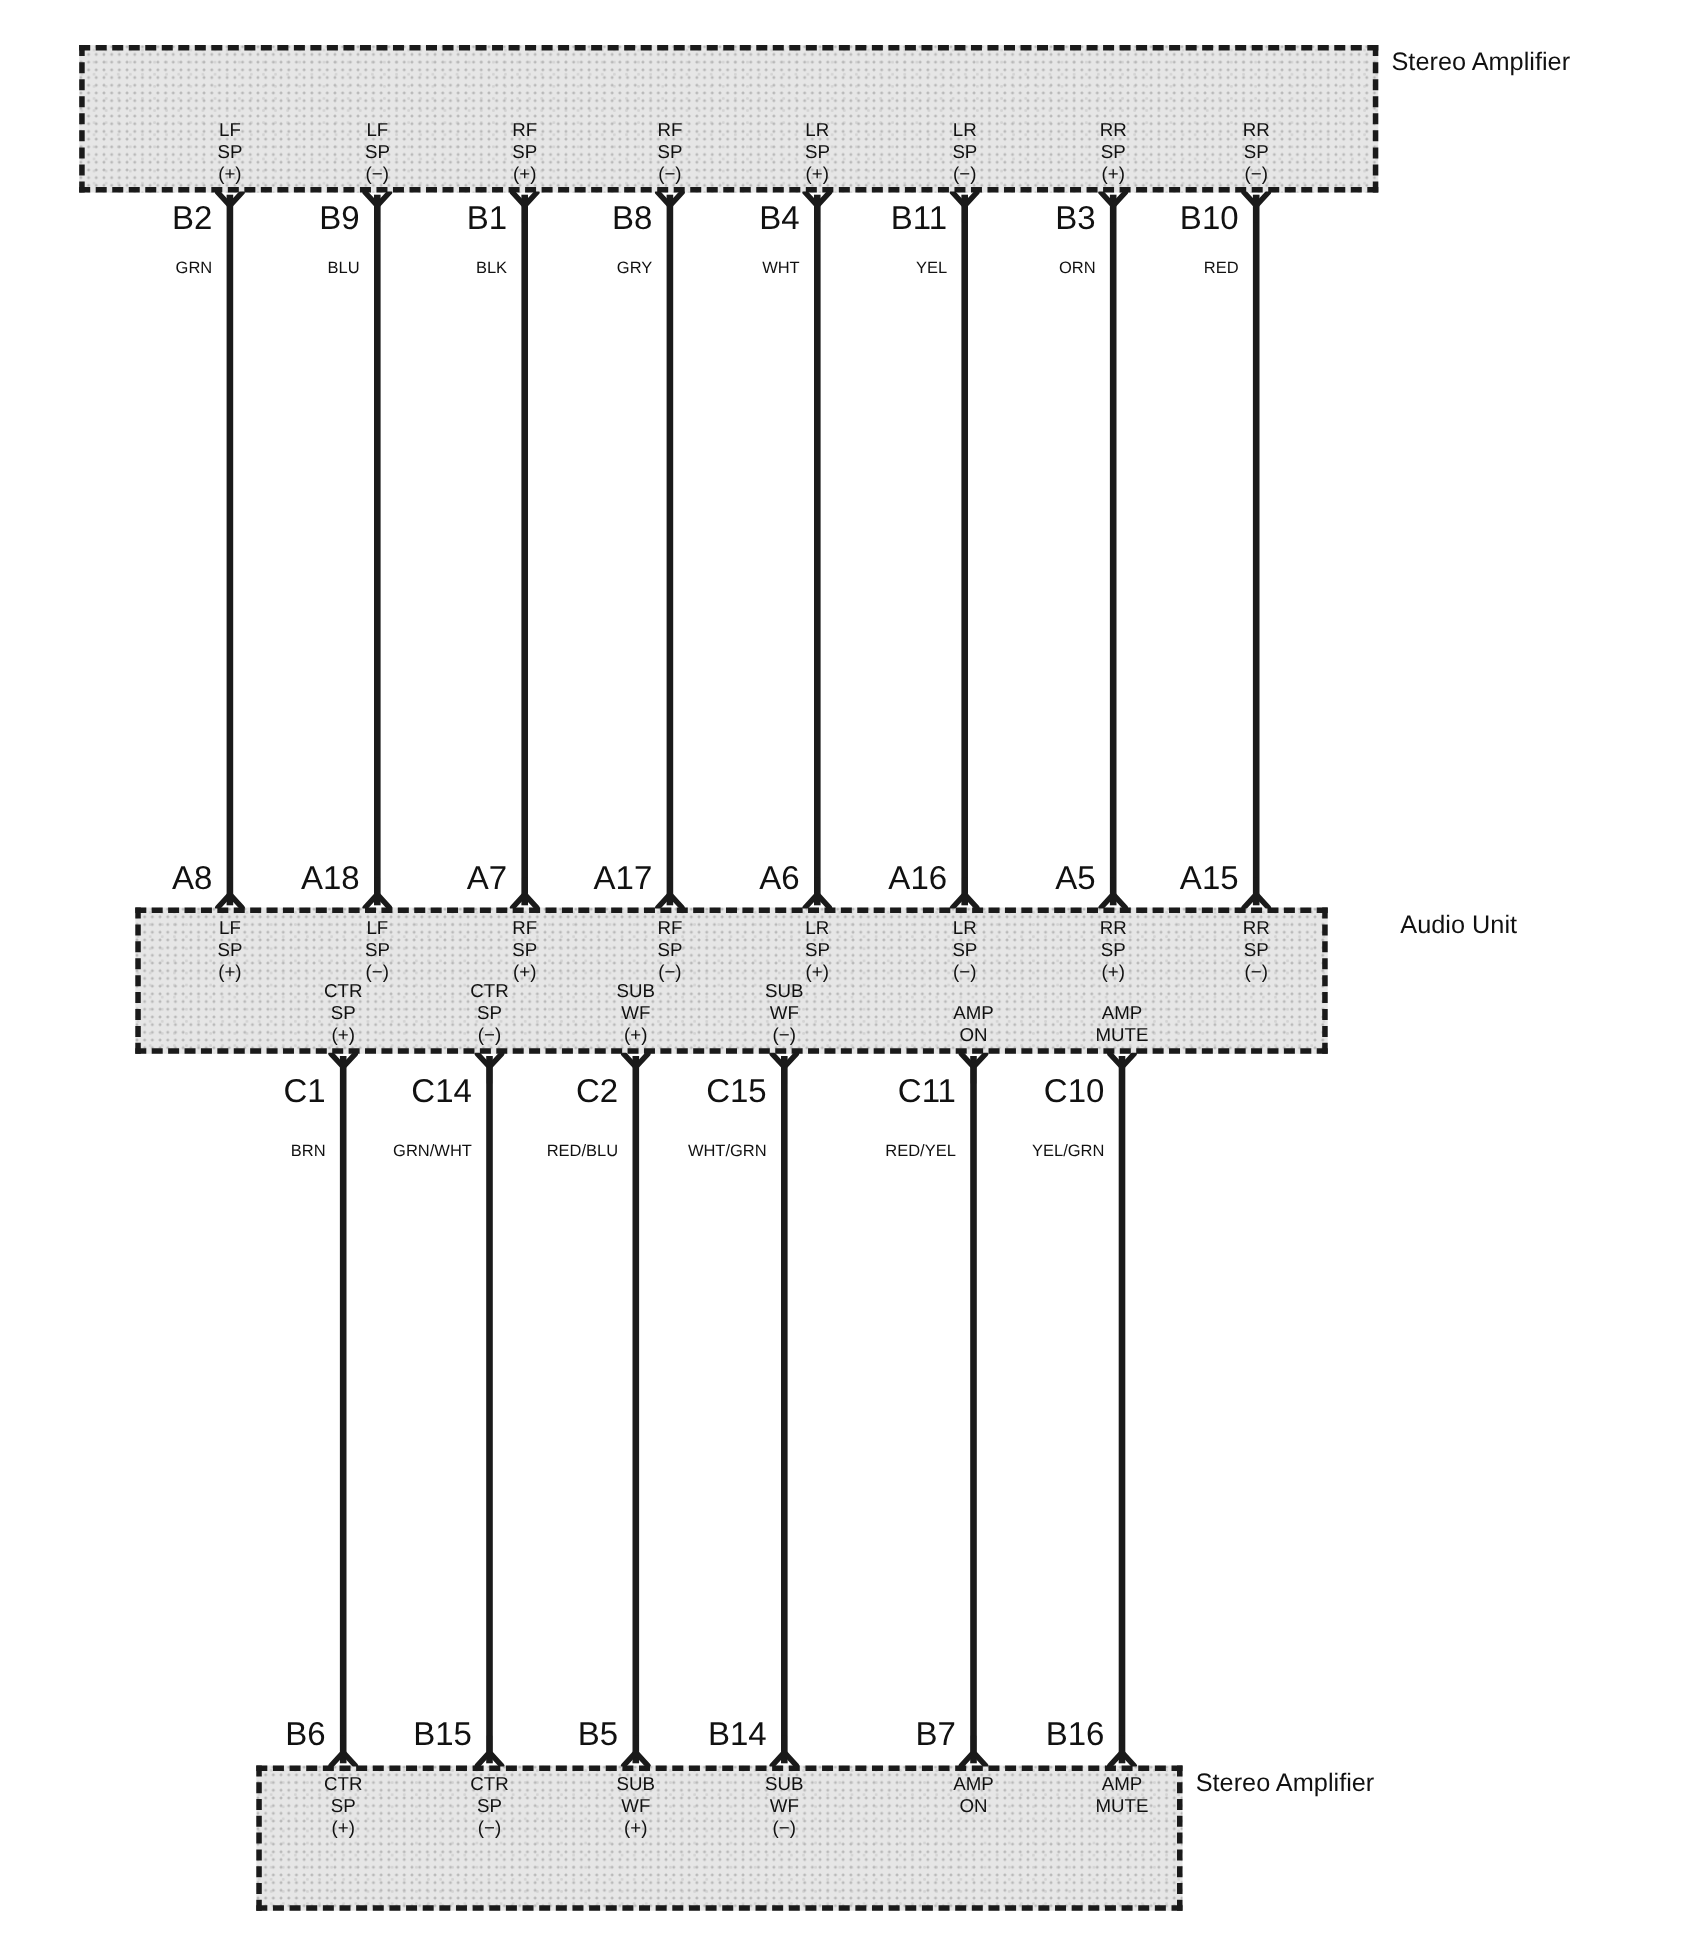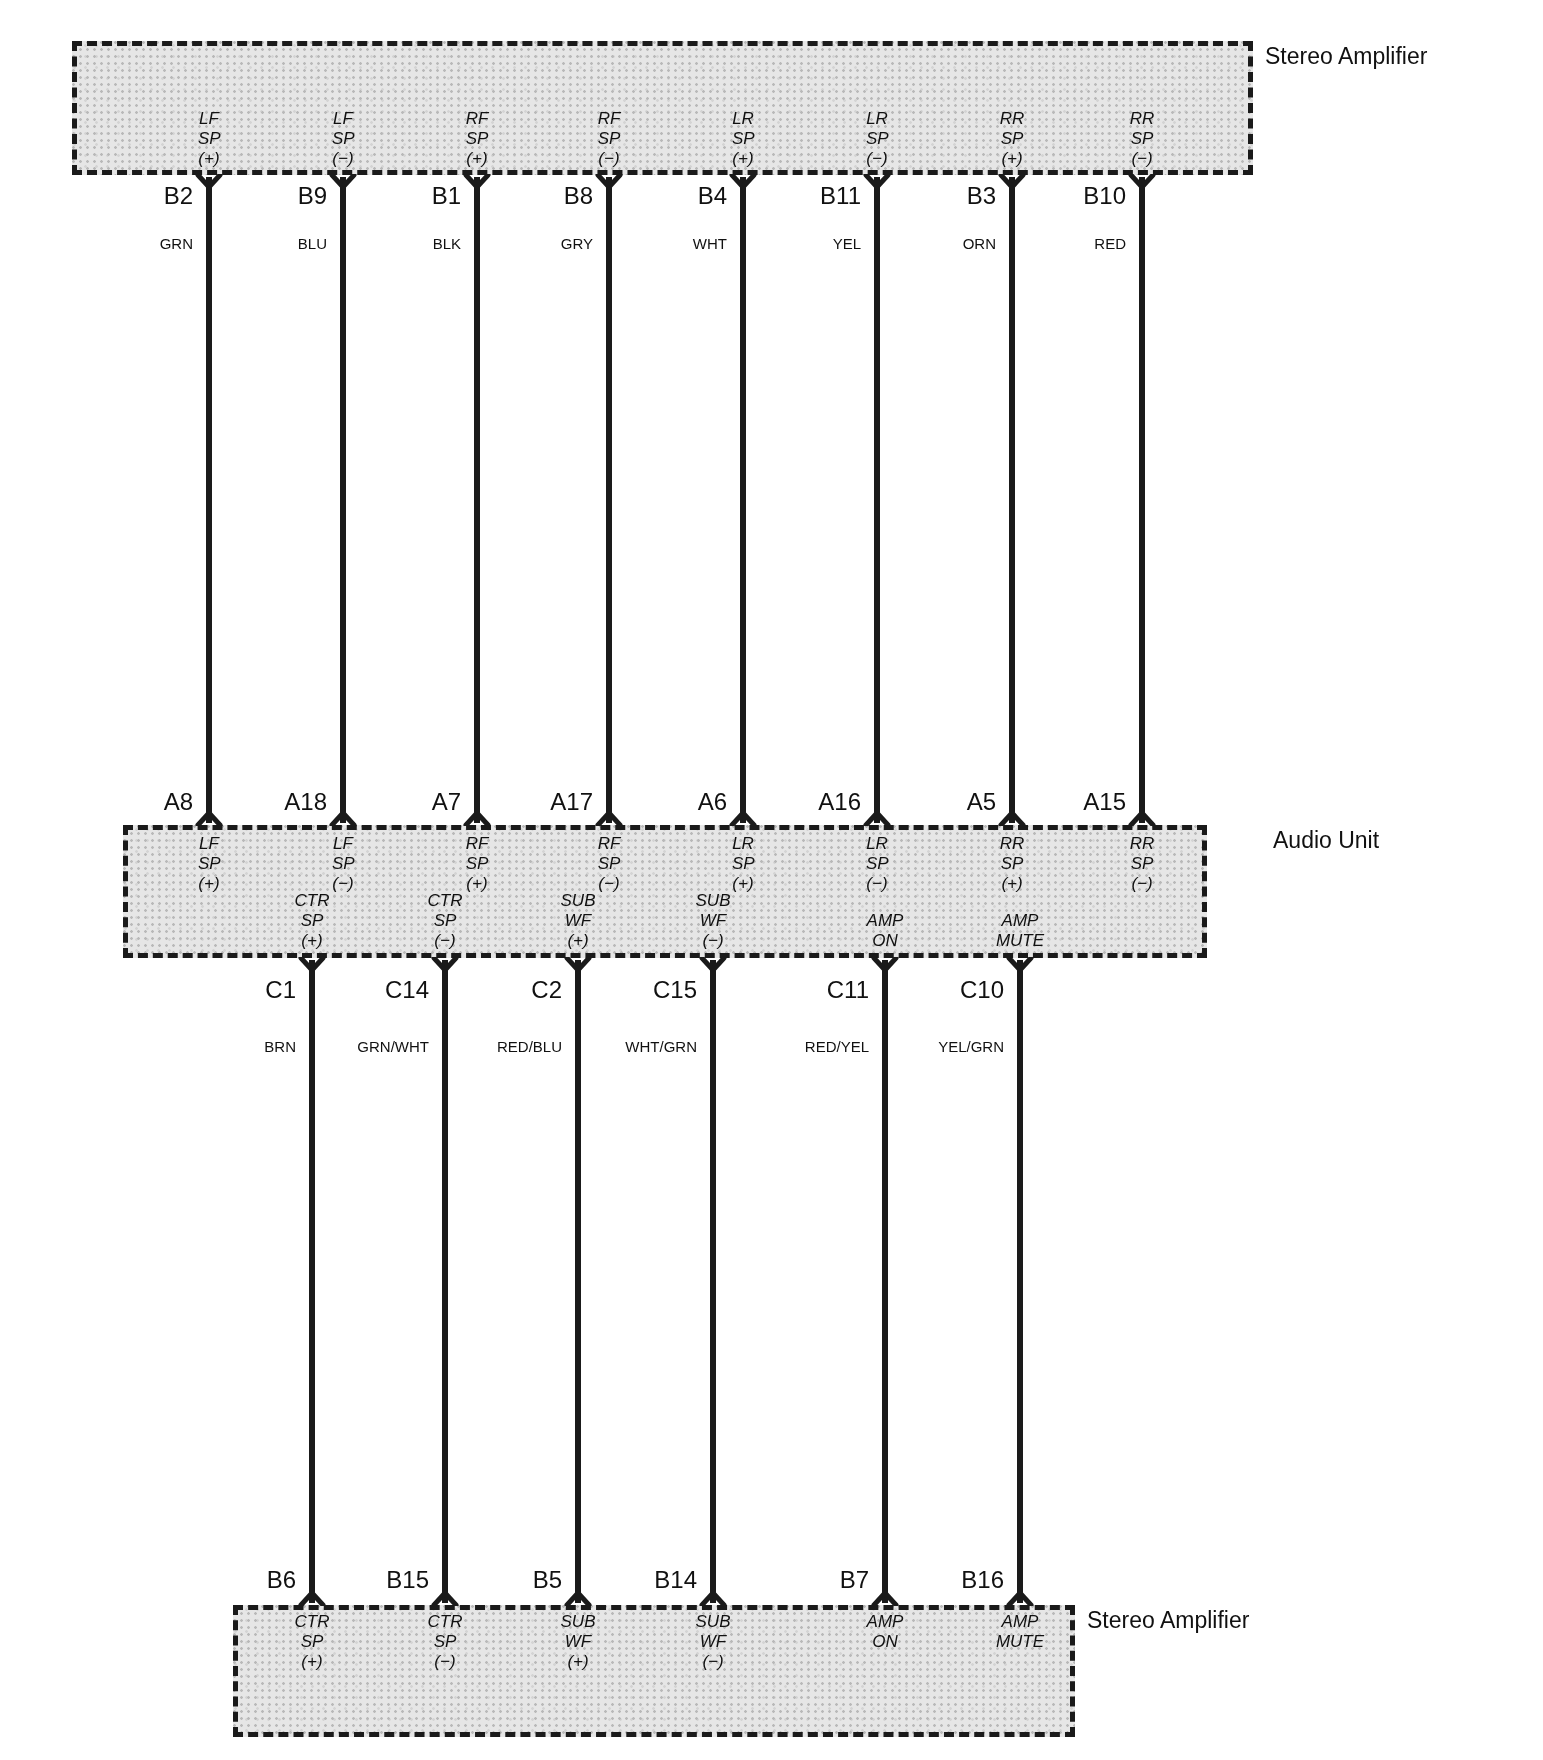--- a/index.html
+++ b/index.html
@@ -44,21 +44,21 @@
     width: 6px;
     background: #1a1a1a;
   }
   .fork { position: absolute; left: -17px; }
   .fork-up   { top: -1px; }
   .fork-down { bottom: -1px; }
 
   .pin {
     position: absolute;
     right: 16px;
-    font-size: 24px;
+    font-size: 30px;
     white-space: nowrap;
     margin-left: 32px;
   }
   .pin-top    { top: 7px; }
   .pin-bottom { bottom: 9px; }
   .bot-wires .pin-top    { top: 18px; }
   .bot-wires .pin-bottom { bottom: 11px; }
 
   .color-label {
     position: absolute;
@@ -70,21 +70,20 @@
   .bot-wires .color-label { top: 80px; }
 
   .func {
     position: absolute;
     left: 0;
     transform: translateX(-50%);
     text-align: center;
     font-size: 17px;
     line-height: 1.18;
     white-space: pre-line;
-    font-style: italic;
   }
   .func-above { bottom: calc(100% + 6px); }
   .func-below { top: calc(100% + 9px); }
   .bot-wires .func-above { bottom: calc(100% + 7px); }
   .bot-wires .func-below { top: calc(100% + 7px); }
 </style>
 </head>
 <body>
 
 <div class="canvas">

